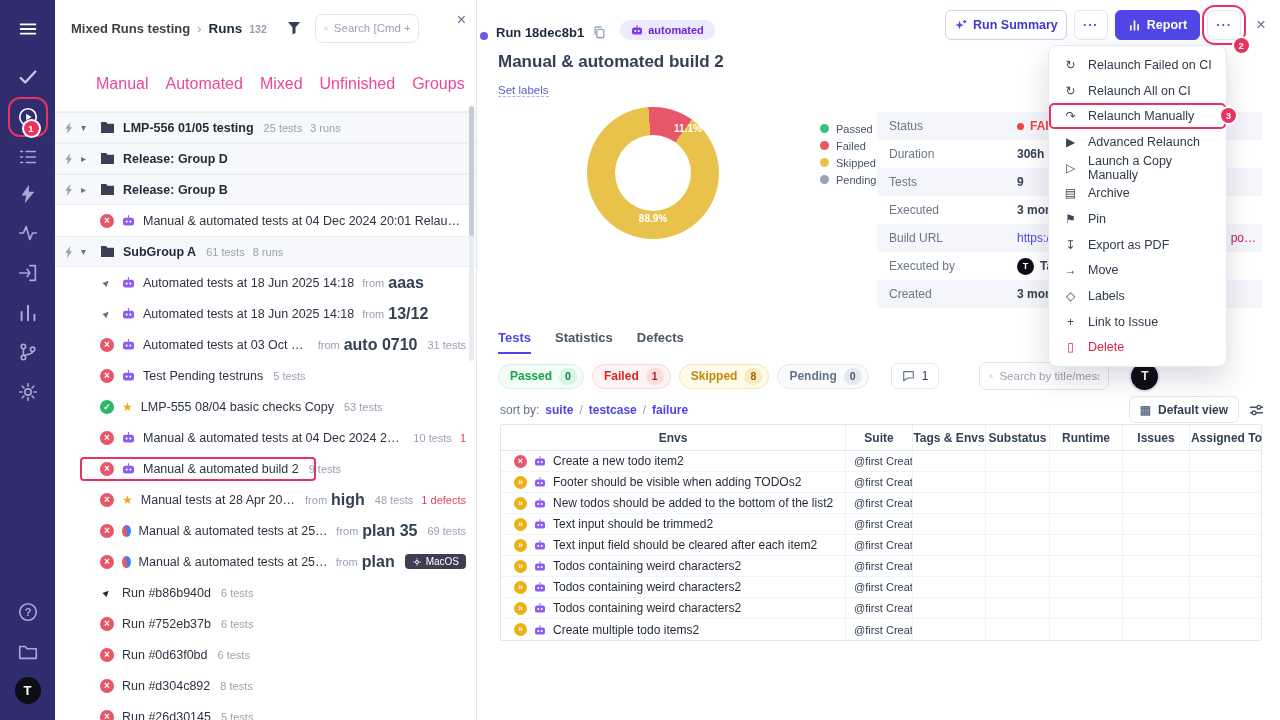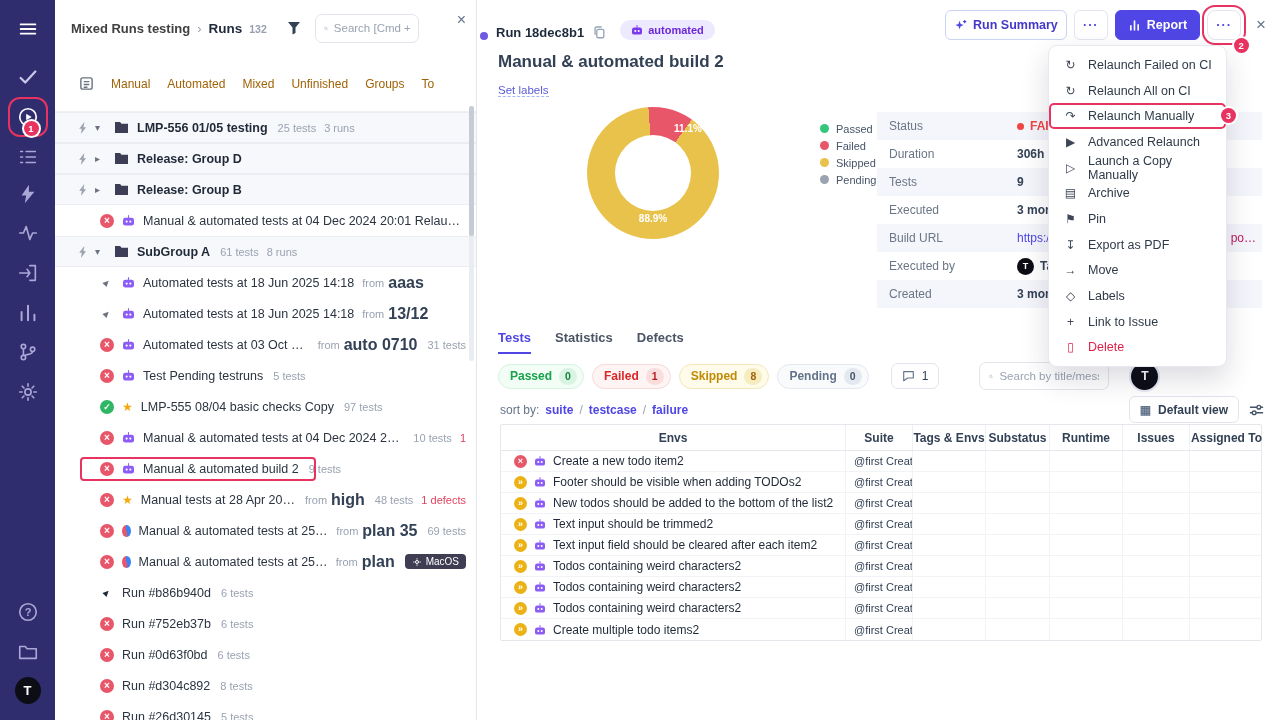--- a/index.html
+++ b/index.html
@@ -25,24 +25,24 @@
 .bc-project{font-size:13px;font-weight:700;color:#404040}
 .bc-sep{font-size:13px;color:#9aa3b2}
 .bc-section{font-size:13.5px;font-weight:700;color:#1e293b}
 .bc-count{font-size:10.5px;color:#97a0af;font-weight:600}
 .filter-btn{margin-left:16px;width:22px;height:22px;border:none;background:transparent;display:flex;align-items:center;justify-content:center;cursor:pointer}
 .rp-search{margin-left:10px;display:flex;align-items:center;gap:6px;border:1px solid #e2e6ec;border-radius:7px;height:29px;padding:0 8px;width:104px;overflow:hidden}
 .rp-search input{border:none;outline:none;width:76px;font-size:11.5px;color:#475569;font-family:"Liberation Sans",sans-serif}
 .rp-search input::placeholder{color:#9aa3b2}
 .rp-close{position:absolute;right:10px;top:12px;border:none;background:transparent;font-size:16px;color:#64748b;cursor:pointer;line-height:1}
 .rp-tabs{height:56px;display:flex;align-items:center;gap:17px;padding:0 16px 0 24px;border-bottom:1px solid #eef0f4;white-space:nowrap;overflow:hidden}
-.rp-tab{font-size:12px;color:#a16207;cursor:pointer}
+.rp-tab{font-size:16px;color:#ec4899;cursor:pointer}
 .runs-list{list-style:none}
 .r-item{height:31px;display:flex;align-items:center;padding:0 10px 0 45px;cursor:pointer;white-space:nowrap;overflow:hidden}
-.r-item.group{background:#f7f8fb;border-top:1px solid #ecedf3;border-bottom:1px solid #ecedf3;padding-left:24px}
+.r-item.group{background:#f7f8fb;border-top:1px solid #ecedf3;border-bottom:1px solid #ecedf3;padding-left:10px}
 .r-item .bolt,.r-item .chev,.r-item .folder,.r-item .st,.r-item .ic2,.r-item .os-badge{display:none}
 .r-item.group .bolt{display:inline-flex;margin-right:7px}
 .r-item.group .chev{display:inline-block;width:12px;margin-right:7px;font-size:10px;color:#6b7280}
 .r-item.chev-d .chev::before{content:"▾"}
 .r-item.chev-r .chev::before{content:"▸"}
 .r-item.group .folder{display:inline-flex;margin-right:8px}
 .r-item.run .st{display:inline-flex;width:14px;height:14px;border-radius:50%;align-items:center;justify-content:center;margin-right:8px;flex:none}
 .r-item.st-fail .st{background:#e8566a}
 .r-item.st-fail .st::before{content:"×";color:#fff;font-size:10px;font-weight:700;line-height:1}
 .r-item.st-pass .st{background:#2fb766}
@@ -449,21 +449,21 @@
         </li>
 
         <li class="r-item run st-pass ic2-star">
 
           <span class="st"></span>
 
           <span class="ic2 star">★</span>
 
           <span class="lbl">LMP-555 08/04 basic checks Copy</span>
 
-          <span class="meta">97 tests</span>
+          <span class="meta">53 tests</span>
 
         </li>
 
         <li class="r-item run st-fail ic2-robot">
 
           <span class="st"></span>
           <span class="ic2 robot">
             <svg width="13" height="11" viewBox="0 0 14 12">
               <rect x="1" y="3" width="12" height="8.5" rx="2.6" fill="#8b5cf6"></rect>
               <circle cx="5" cy="7.2" r="1.2" fill="#fff"></circle>

